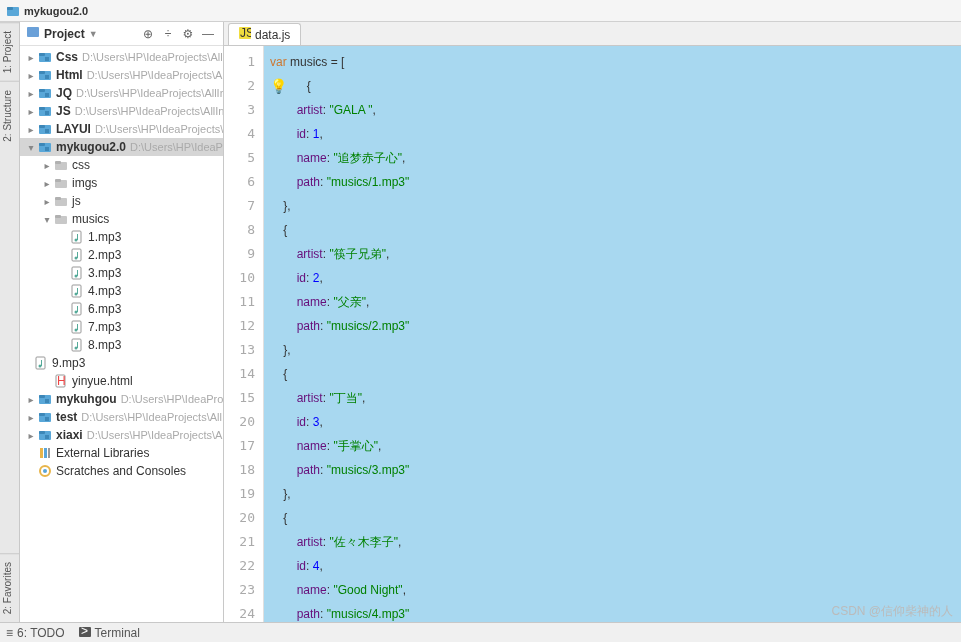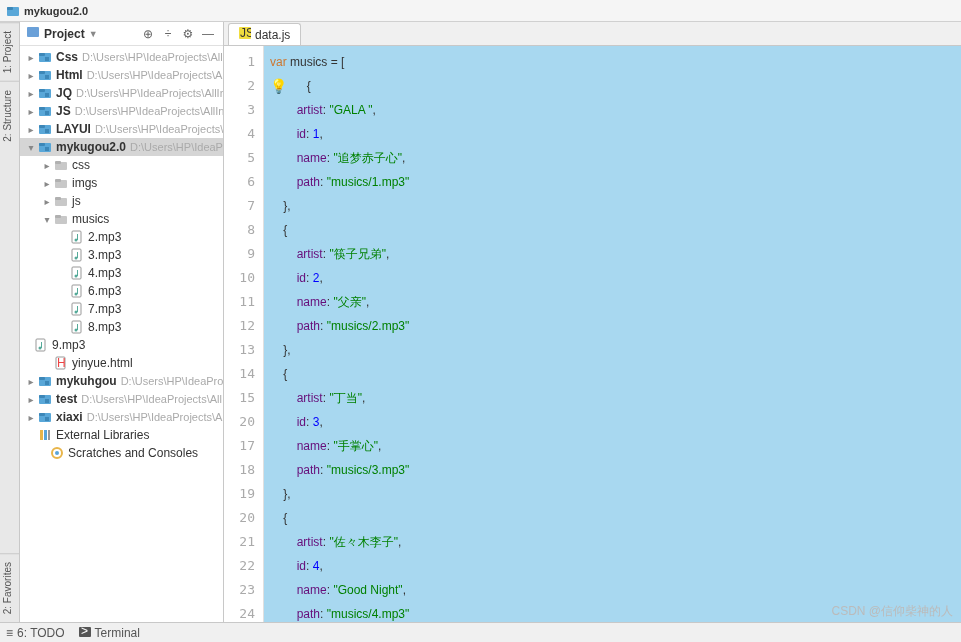--- a/index.html
+++ b/index.html
@@ -209,20 +209,31 @@
         </div>
         <div class="tree-row" style="padding-left: 36px;">
           <span class="arrow"></span>
           <span class="ficon">
             <svg width="14" height="14" viewBox="0 0 14 14">
               <rect x="2" y="1" width="9" height="12" rx="1" fill="#fff" stroke="#999"></rect>
               <circle cx="6" cy="10" r="1.5" fill="#5a9"></circle>
               <rect x="7" y="4" width="1" height="6" fill="#5a9"></rect>
             </svg>
           </span>
+          <span class="name">1.mp3</span>
+        </div>
+        <div class="tree-row" style="padding-left: 36px;">
+          <span class="arrow"></span>
+          <span class="ficon">
+            <svg width="14" height="14" viewBox="0 0 14 14">
+              <rect x="2" y="1" width="9" height="12" rx="1" fill="#fff" stroke="#999"></rect>
+              <circle cx="6" cy="10" r="1.5" fill="#5a9"></circle>
+              <rect x="7" y="4" width="1" height="6" fill="#5a9"></rect>
+            </svg>
+          </span>
           <span class="name">2.mp3</span>
         </div>
         <div class="tree-row" style="padding-left: 36px;">
           <span class="arrow"></span>
           <span class="ficon">
             <svg width="14" height="14" viewBox="0 0 14 14">
               <rect x="2" y="1" width="9" height="12" rx="1" fill="#fff" stroke="#999"></rect>
               <circle cx="6" cy="10" r="1.5" fill="#5a9"></circle>
               <rect x="7" y="4" width="1" height="6" fill="#5a9"></rect>
             </svg>
@@ -334,21 +345,21 @@
           <span class="arrow"></span>
           <span class="ficon">
             <svg width="14" height="14" viewBox="0 0 14 14">
               <rect x="2" y="2" width="3" height="10" fill="#e8b54a"></rect>
               <rect x="6" y="2" width="3" height="10" fill="#5aa5d8"></rect>
               <rect x="10" y="2" width="2" height="10" fill="#999"></rect>
             </svg>
           </span>
           <span class="name">External Libraries</span>
         </div>
-        <div class="tree-row" style="padding-left: 16px;">
+        <div class="tree-row" style="padding-left: 4px;">
           <span class="arrow"></span>
           <span class="ficon">
             <svg width="14" height="14" viewBox="0 0 14 14">
               <circle cx="7" cy="7" r="5" fill="none" stroke="#e8b54a" stroke-width="2"></circle>
               <circle cx="7" cy="7" r="2" fill="#5aa5d8"></circle>
             </svg>
           </span>
           <span class="name">Scratches and Consoles</span>
         </div>
       </div>

